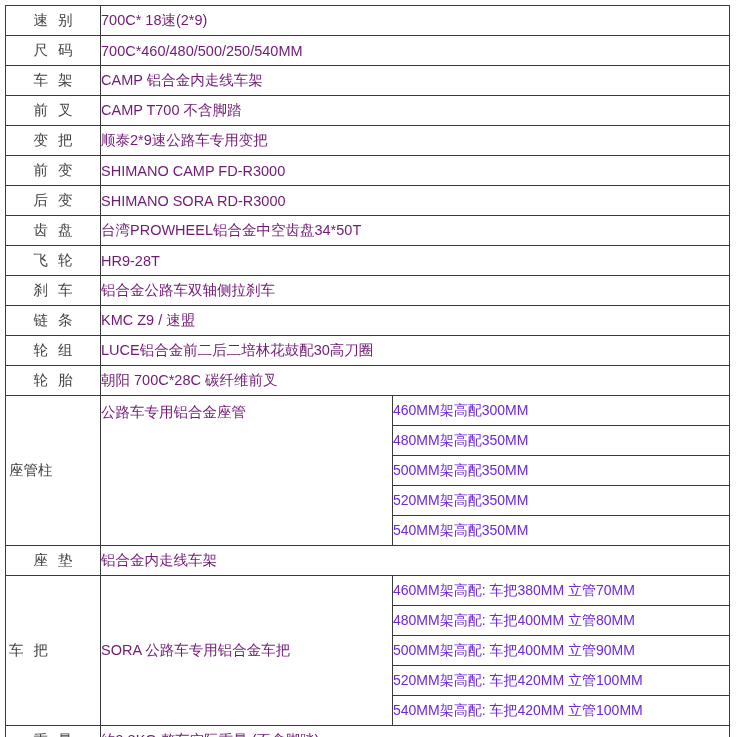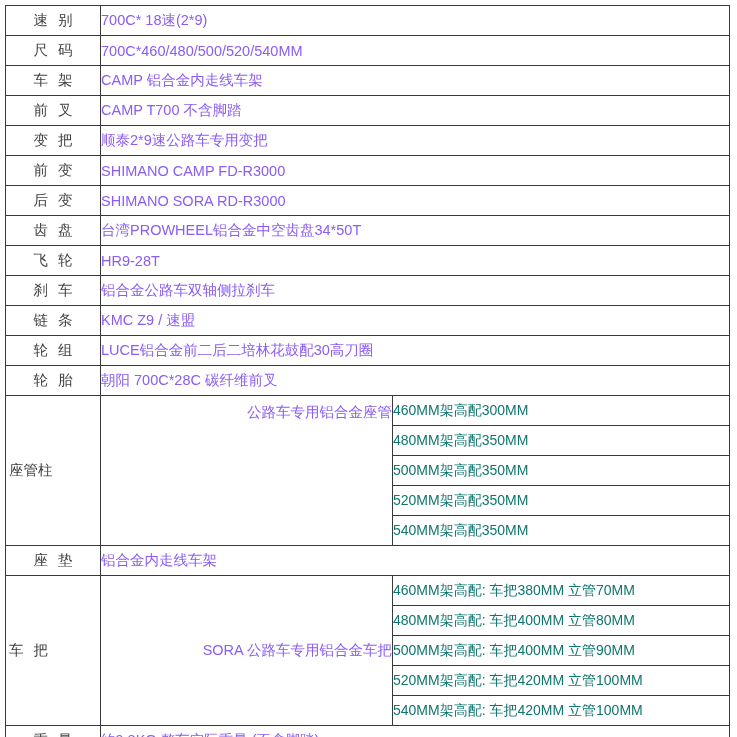--- a/index.html
+++ b/index.html
@@ -53,41 +53,41 @@
   }
   .cell-label .lbl-inner {
     display: inline-block;
     padding-left: 3px;
   }
 
   .cell-value {
     height: 29px;
     text-align: left;
     font-size: 14.5px;
-    color: #8b5cf6;
+    color: #701a75;
     padding-left: 14px;
     white-space: nowrap;
   }
 
   .cell-sub {
     height: 29px;
     text-align: left;
     font-size: 14px;
-    color: #0f766e;
+    color: #6d28d9;
     padding-left: 16px;
     white-space: nowrap;
   }
 
   
   td.merged-label {
     text-align: left;
     vertical-align: middle;
   }
   td.merged-value {
-    text-align: right;
+    text-align: left;
     padding-left: 14px;
   }
   td.merged-value.top-align {
     vertical-align: top;
     padding-top: 7px;
   }
 </style>
 </head>
 <body>
 
@@ -99,21 +99,21 @@
       <col class="c-sub">
     </colgroup>
     <tbody>
 
       <tr>
         <td class="cell-label"><span class="lbl-inner">速 别</span></td>
         <td class="cell-value" colspan="2">700C* 18速(2*9)</td>
       </tr>
       <tr>
         <td class="cell-label"><span class="lbl-inner">尺 码</span></td>
-        <td class="cell-value" colspan="2">700C*460/480/500/520/540MM</td>
+        <td class="cell-value" colspan="2">700C*460/480/500/250/540MM</td>
       </tr>
       <tr>
         <td class="cell-label"><span class="lbl-inner">车 架</span></td>
         <td class="cell-value" colspan="2">CAMP 铝合金内走线车架</td>
       </tr>
       <tr>
         <td class="cell-label"><span class="lbl-inner">前 叉</span></td>
         <td class="cell-value" colspan="2">CAMP T700 不含脚踏</td>
       </tr>
       <tr>

